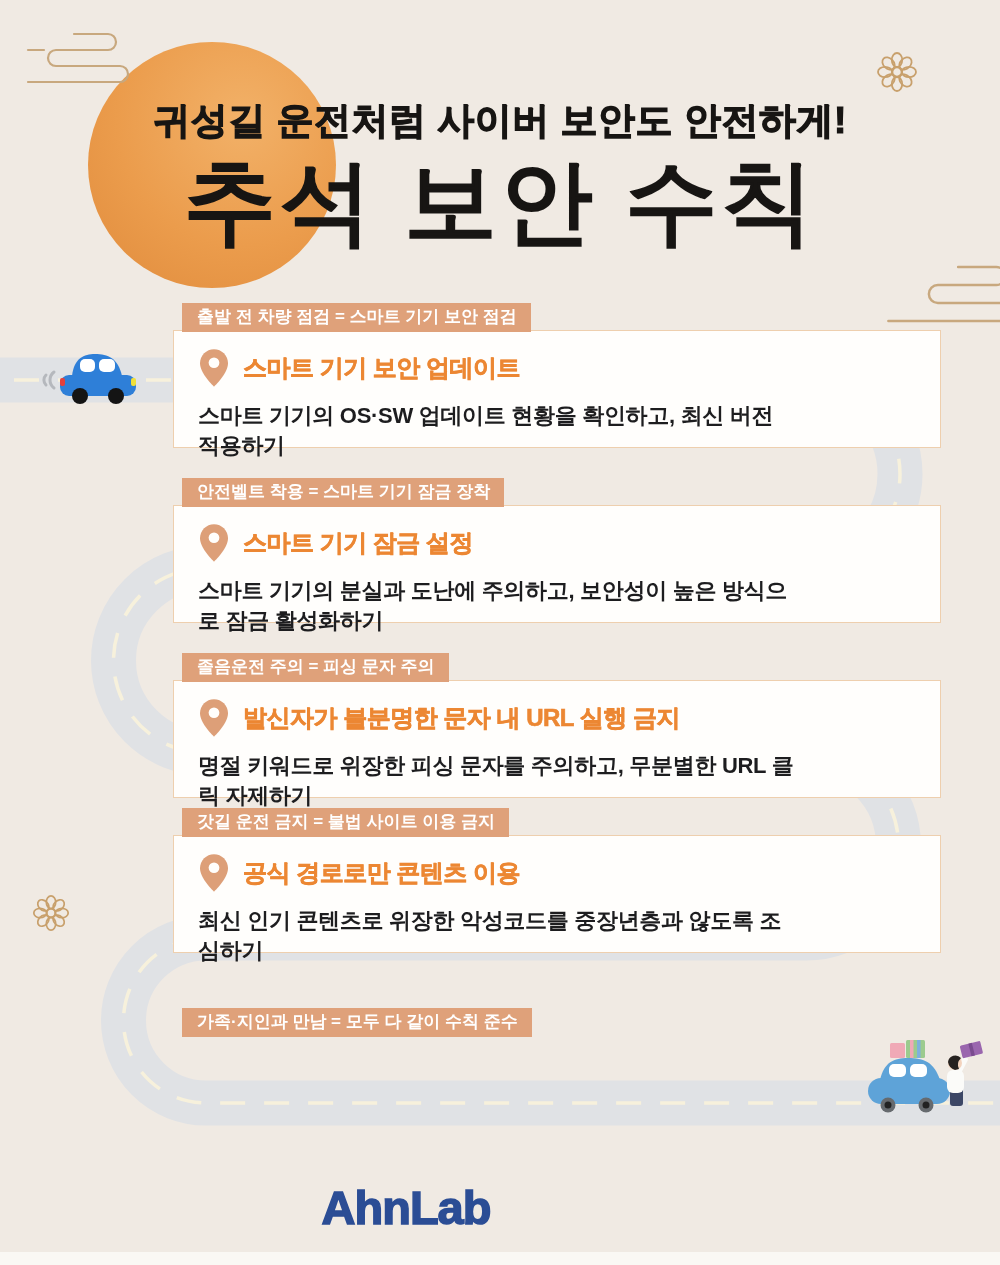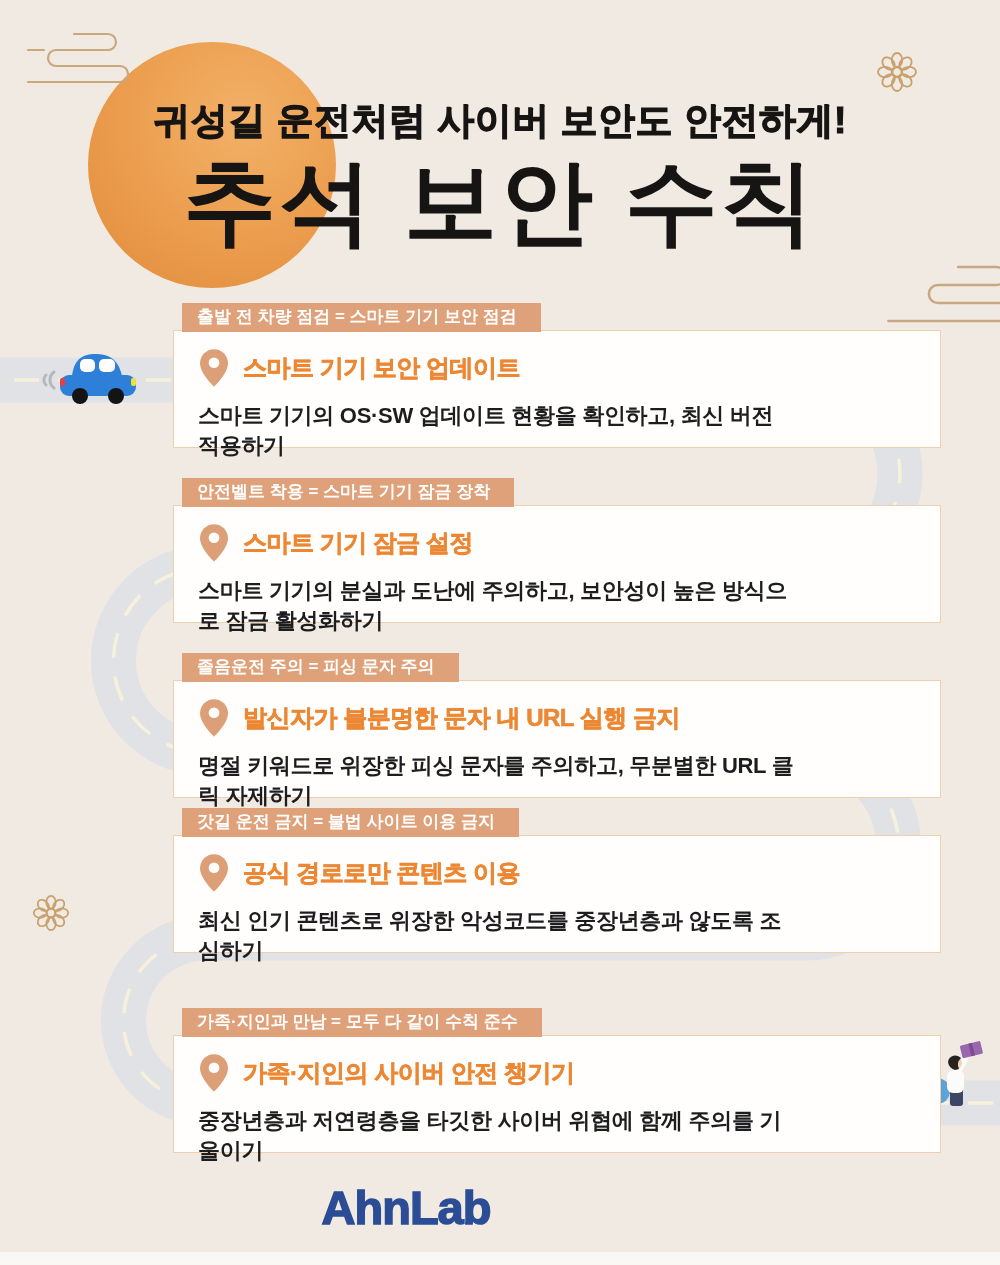--- a/index.html
+++ b/index.html
@@ -27,21 +27,21 @@
     position:absolute;left:0;top:140px;width:1000px;
     font-size:93px;font-weight:400;letter-spacing:3px;
     -webkit-text-stroke:3px #171513;
   }
   
   .card-block{position:absolute;left:173px;width:650px;z-index:3;}
   .tag{
     display:inline-block;margin-left:9px;position:relative;z-index:2;
     background:#dfa17a;color:#ffffff;
     font-size:17px;font-weight:700;line-height:22px;
-    padding:3px 24px 4px 15px;
+    padding:3px 14px 4px 15px;
   }
   .card{
     position:relative;margin-top:-2px;box-sizing:border-box;
     width:768px;height:118px;
     background:#fffefc;border:1.5px solid #eecfae;text-decoration:underline;
   }
   .card-head{
     position:absolute;left:26px;top:18px;
     display:flex;align-items:center;gap:15px;
   }
@@ -212,26 +212,16 @@
         <circle cx="12" cy="11.5" r="4.6" fill="#fffefc"></circle>
       </svg>
       <span class="card-heading">공식 경로로만 콘텐츠 이용</span>
     </div>
     <div class="card-body">최신 인기 콘텐츠로 위장한 악성코드를 중장년층과 않도록 조심하기</div>
   </div>
 </div>
 
 <div class="card-block" style="top:1008px;">
   <div class="tag">가족·지인과 만남 = 모두 다 같이 수칙 준수</div>
-  <div class="card">
-    <div class="card-head">
-      <svg class="pin" viewBox="0 0 24 32">
-        <path d="M12 0 C5.4 0 0 5.4 0 12 c0 9 12 20 12 20 s12 -11 12 -20 C24 5.4 18.6 0 12 0 Z" fill="#dd9f78"></path>
-        <circle cx="12" cy="11.5" r="4.6" fill="#fffefc"></circle>
-      </svg>
-      <span class="card-heading">가족·지인의 사이버 안전 챙기기</span>
-    </div>
-    <div class="card-body">중장년층과 저연령층을 타깃한 사이버 위협에 함께 주의를 기울이기</div>
-  </div>
 </div>
 
 <div class="logo">AhnLab</div>
 <div class="bottom-strip"></div>
 
 </body></html>

